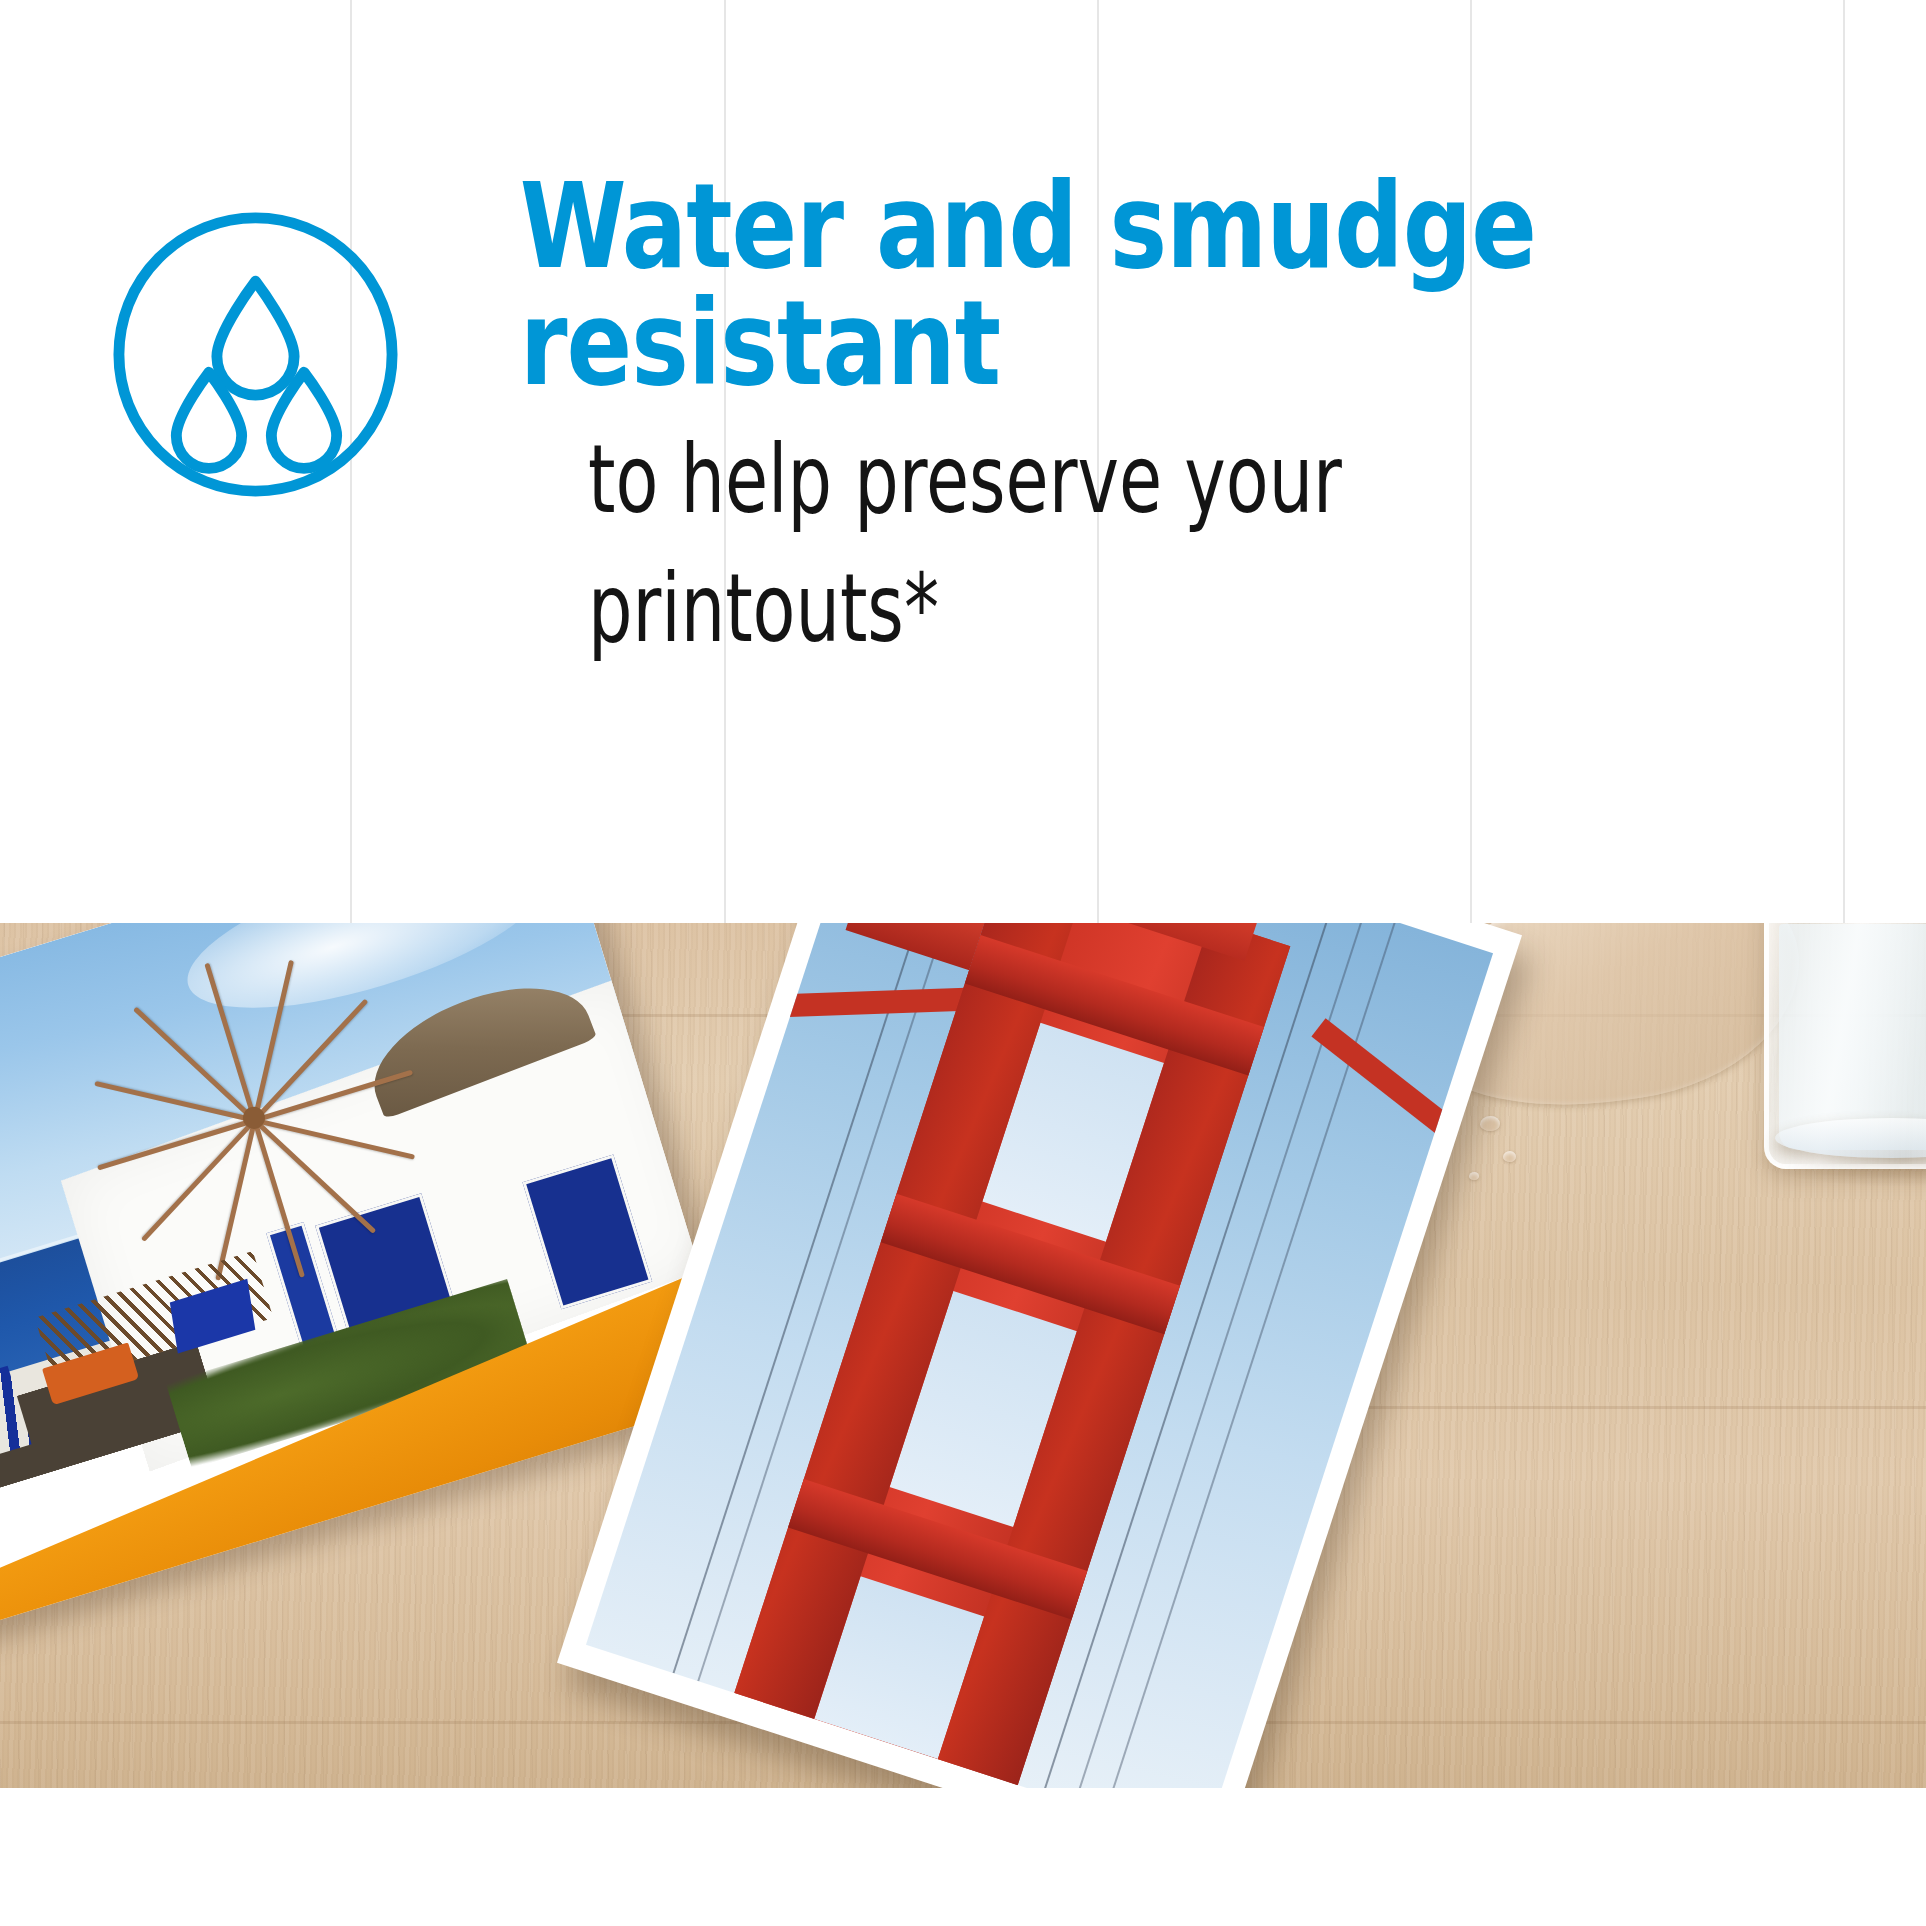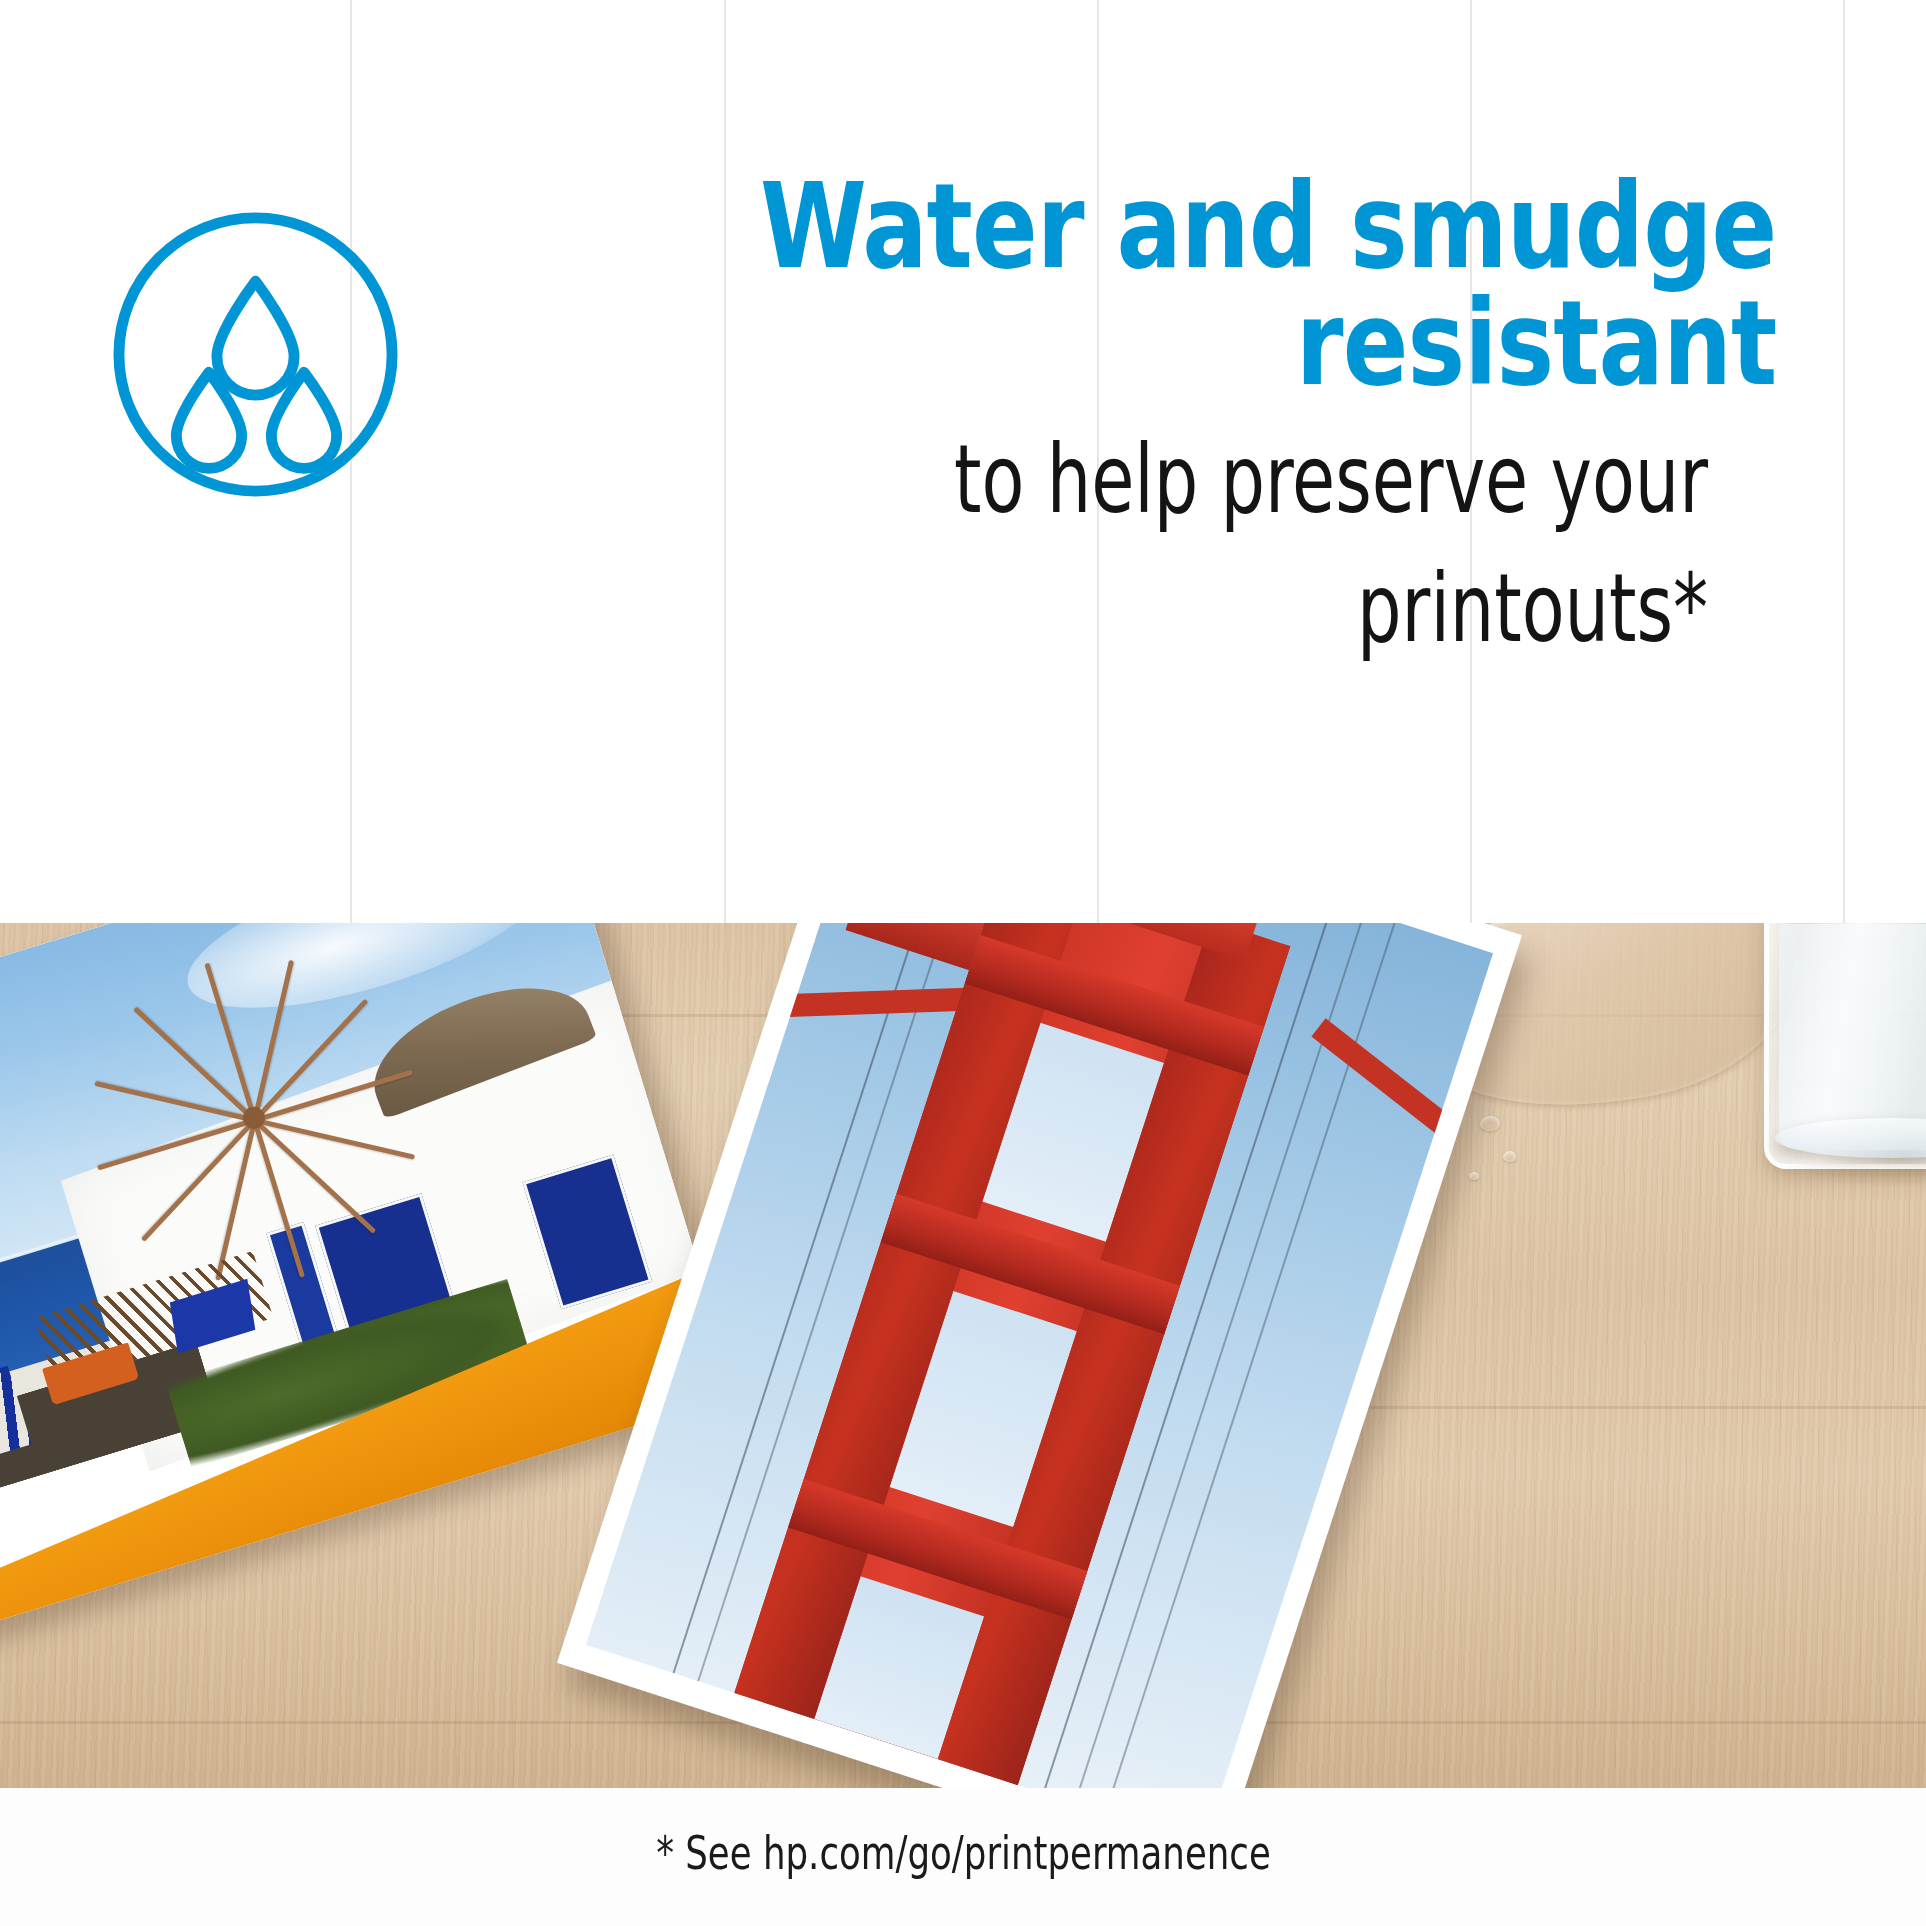--- a/index.html
+++ b/index.html
@@ -14,21 +14,21 @@
 
   
   .top-panel{position:absolute;left:0;top:0;width:1927px;height:923px;background:#ffffff;overflow:hidden;}
   .divider{position:absolute;top:0;width:2px;height:923px;background:#e6e6e6;}
 
   
   .icon-wrap{position:absolute;left:111px;top:210px;width:289px;height:289px;}
   .icon-wrap svg{display:block;width:289px;height:289px;}
 
   
-  .text-block{position:absolute;left:465px;top:168px;width:1366px;text-align:right;}
+  .text-block{position:absolute;left:465px;top:168px;width:1366px;text-align:left;}
   .headline{
     font-family:"Liberation Sans Narrow","DejaVu Sans Condensed","Liberation Sans", sans-serif;
     font-weight:bold;
     font-size:117px;
     line-height:1.0;
     letter-spacing:-1px;
     color:#0096D6;
     margin:0;
     transform:scaleX(0.92);
     transform-origin:center top;
@@ -308,18 +308,15 @@
         <div class="gg-leg gg-leg-r"></div>
         <div class="gg-cross gg-c1"></div>
         <div class="gg-cross gg-c2"></div>
         <div class="gg-cross gg-c3"></div>
         <div class="gg-cap"></div>
       </div>
     </div>
 
   </div>
 
-  <div class="footer">
-    <div class="footnote">* See hp.com/go/printpermanence</div>
-  </div>
 
 </div>
 
 
 </body></html>

